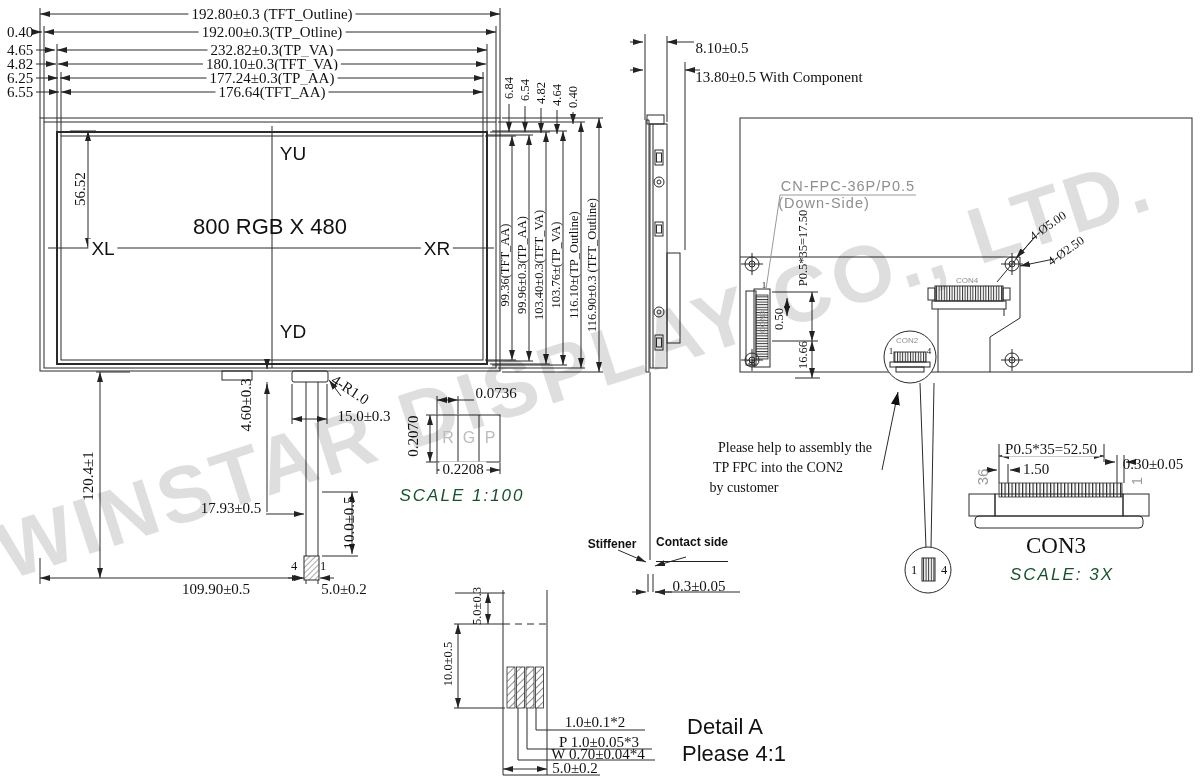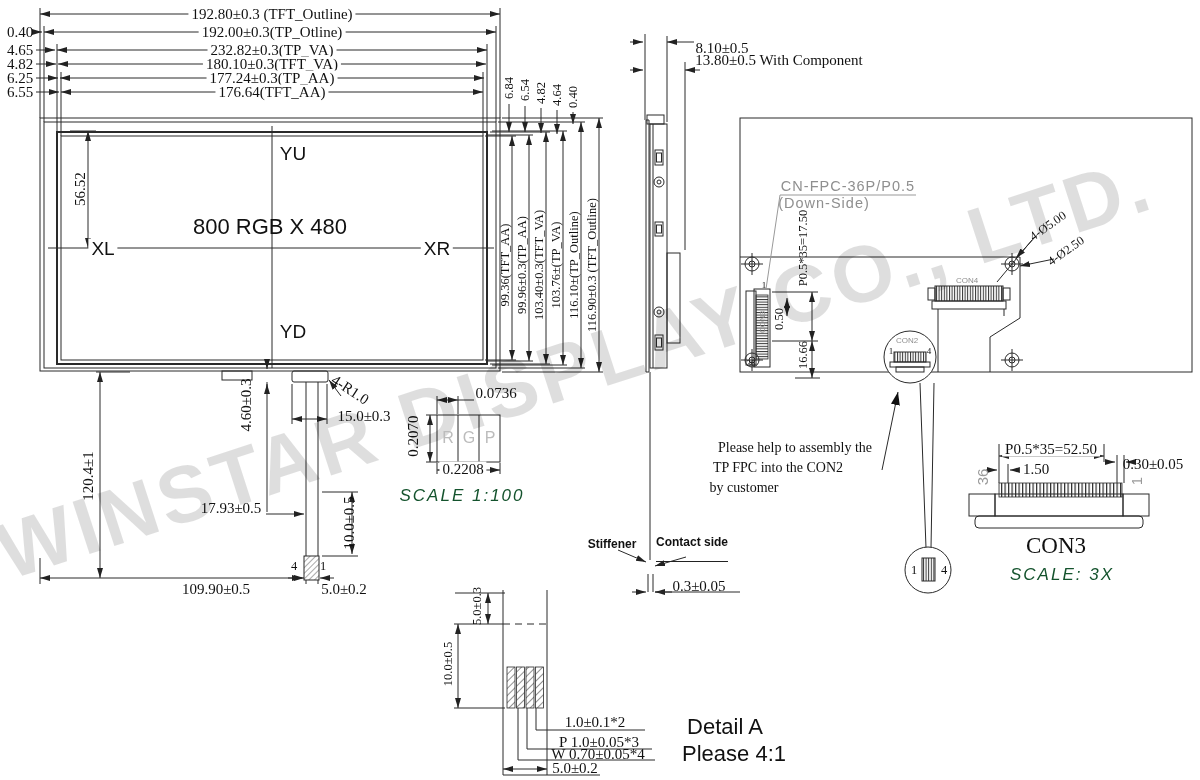--- a/index.html
+++ b/index.html
@@ -76,21 +76,21 @@
       <span class="lb dim" style="left: 216px; top: 589px; transform: translate(-50%, -50%) rotate(0deg);">109.90±0.5</span>
       <span class="lb dim" style="left: 344px; top: 589px; transform: translate(-50%, -50%) rotate(0deg);">5.0±0.2</span>
       <span class="lb dim" style="left: 496px; top: 393px; transform: translate(-50%, -50%) rotate(0deg);">0.0736</span>
       <span class="lb dim" style="left: 413px; top: 436px; transform: translate(-50%, -50%) rotate(-90deg);">0.2070</span>
       <span class="lb dim bg" style="left: 463px; top: 469px; transform: translate(-50%, -50%) rotate(0deg);">0.2208</span>
       <span class="lb gray-sub" style="left: 448px; top: 438px; transform: translate(-50%, -50%) rotate(0deg);">R</span>
       <span class="lb gray-sub" style="left: 469px; top: 438px; transform: translate(-50%, -50%) rotate(0deg);">G</span>
       <span class="lb gray-sub" style="left: 490px; top: 438px; transform: translate(-50%, -50%) rotate(0deg);">P</span>
       <span class="lb gray-scale" style="left: 462px; top: 495px; transform: translate(-50%, -50%) rotate(0deg);">SCALE  1:100</span>
       <span class="lb dim" style="left: 722px; top: 48px; transform: translate(-50%, -50%) rotate(0deg);">8.10±0.5</span>
-      <span class="lb dim" style="left: 779px; top: 60px; transform: translate(-50%, -50%) rotate(0deg);">13.80±0.5 With Component</span>
+      <span class="lb dim" style="left: 779px; top: 77px; transform: translate(-50%, -50%) rotate(0deg);">13.80±0.5 With Component</span>
       <span class="lb bold-s" style="left: 612px; top: 544px; transform: translate(-50%, -50%) rotate(0deg);">Stiffener</span>
       <span class="lb bold-s und" style="left: 692px; top: 549px; transform: translate(-50%, -50%) rotate(0deg);">Contact side</span>
       <span class="lb dim" style="left: 699px; top: 586px; transform: translate(-50%, -50%) rotate(0deg);">0.3±0.05</span>
       <span class="lb gray" style="left: 848px; top: 186px; transform: translate(-50%, -50%) rotate(0deg);">CN-FPC-36P/P0.5</span>
       <span class="lb gray" style="left: 824px; top: 203px; transform: translate(-50%, -50%) rotate(0deg);">(Down-Side)</span>
       <span class="lb dim-s" style="left: 803px; top: 248px; transform: translate(-50%, -50%) rotate(-90deg);">P0.5*35=17.50</span>
       <span class="lb dim-s" style="left: 779px; top: 319px; transform: translate(-50%, -50%) rotate(-90deg);">0.50</span>
       <span class="lb dim-s" style="left: 803px; top: 355px; transform: translate(-50%, -50%) rotate(-90deg);">16.66</span>
       <span class="lb dim-s" style="left: 1048px; top: 226px; transform: translate(-50%, -50%) rotate(-35deg);">4-Ø5.00</span>
       <span class="lb dim-s" style="left: 1066px; top: 251px; transform: translate(-50%, -50%) rotate(-35deg);">4-Ø2.50</span>
@@ -110,21 +110,21 @@
       <span class="lb dim bg" style="left: 1036px; top: 469px; transform: translate(-50%, -50%) rotate(0deg);">1.50</span>
       <span class="lb dim" style="left: 1153px; top: 464px; transform: translate(-50%, -50%) rotate(0deg);">0.30±0.05</span>
       <span class="lb gray-med" style="left: 982px; top: 477px; transform: translate(-50%, -50%) rotate(-90deg);">36</span>
       <span class="lb gray-med" style="left: 1136px; top: 481px; transform: translate(-50%, -50%) rotate(-90deg);">1</span>
       <span class="lb serif-lg" style="left: 1056px; top: 545px; transform: translate(-50%, -50%) rotate(0deg);">CON3</span>
       <span class="lb gray-scale" style="left: 1062px; top: 574px; transform: translate(-50%, -50%) rotate(0deg);">SCALE: 3X</span>
       <span class="lb dim-s" style="left: 477px; top: 606px; transform: translate(-50%, -50%) rotate(-90deg);">5.0±0.3</span>
       <span class="lb dim-s" style="left: 448px; top: 664px; transform: translate(-50%, -50%) rotate(-90deg);">10.0±0.5</span>
       <span class="lb dim" style="left: 595px; top: 722px; transform: translate(-50%, -50%) rotate(0deg);">1.0±0.1*2</span>
       <span class="lb dim" style="left: 599px; top: 742px; transform: translate(-50%, -50%) rotate(0deg);">P 1.0±0.05*3</span>
-      <span class="lb dim" style="left: 598px; top: 754px; transform: translate(-50%, -50%) rotate(0deg);">W 0.70±0.05*4</span>
+      <span class="lb dim" style="left: 598px; top: 754px; transform: translate(-50%, -50%) rotate(0deg);">W 0.70±0.04*4</span>
       <span class="lb dim" style="left: 575px; top: 768px; transform: translate(-50%, -50%) rotate(0deg);">5.0±0.2</span>
       <span class="lb sans-big" style="left: 725px; top: 727px; transform: translate(-50%, -50%) rotate(0deg);">Detail A</span>
       <span class="lb sans-big" style="left: 734px; top: 754px; transform: translate(-50%, -50%) rotate(0deg);">Please 4:1</span>
     </div>
 
   <svg id="art" width="1200" height="780" viewBox="0 0 1200 780">
     <defs>
       <marker id="ma" markerWidth="11" markerHeight="8" refX="10" refY="4" orient="auto-start-reverse" markerUnits="userSpaceOnUse">
         <path d="M0,1 L10,4 L0,7 Z" fill="#222"></path>
       </marker>

